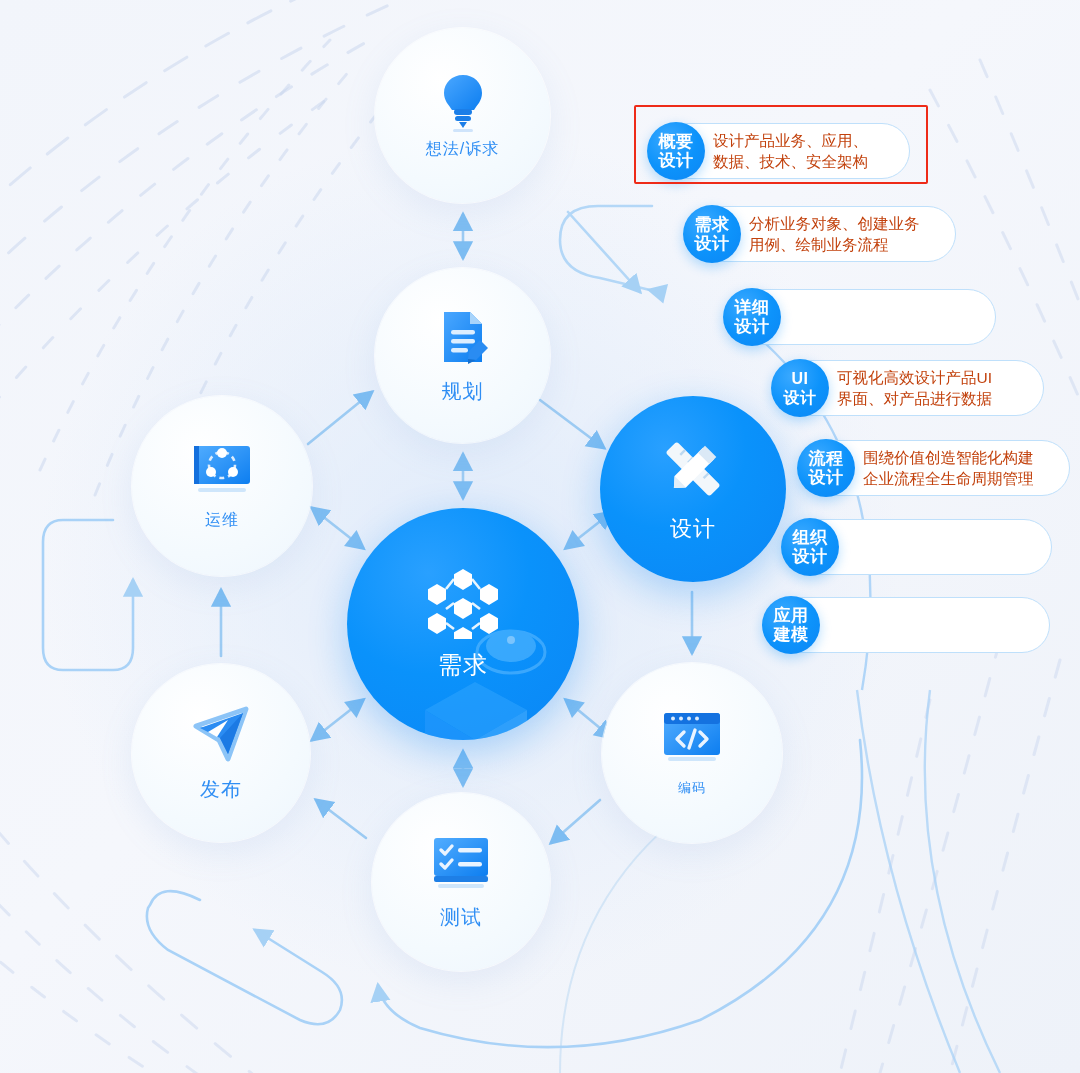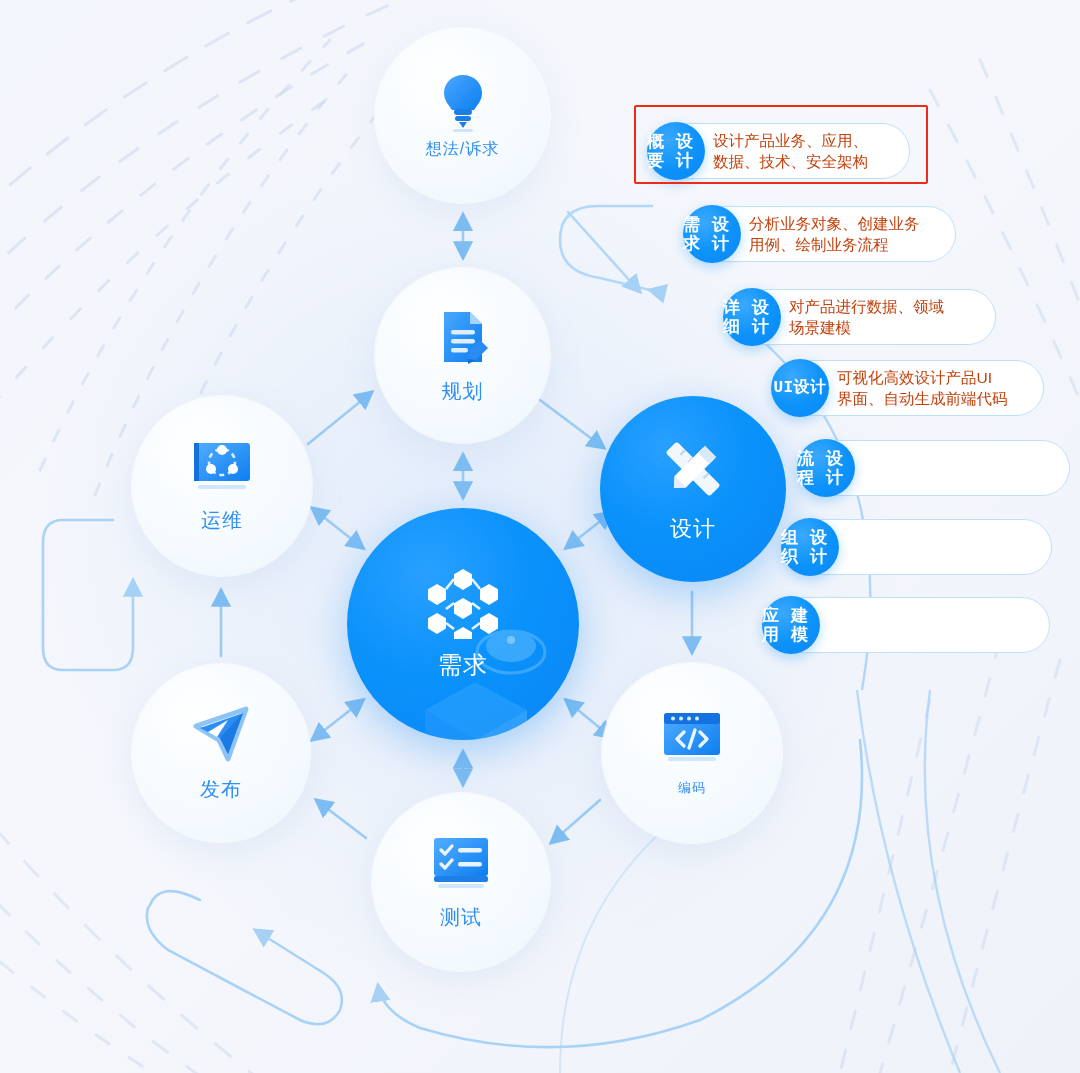--- a/index.html
+++ b/index.html
@@ -48,46 +48,46 @@
   #node-req .node-label{font-size:24px;}
   #node-design {left:600px;top:396px;width:186px;height:186px;}
   #node-design .node-label{font-size:22px;}
   #node-code   {left:602px;top:663px;width:180px;height:180px;}
   #node-code .node-label{font-size:13px;}
   #node-test   {left:372px;top:793px;width:178px;height:178px;}
   #node-test .node-label{font-size:20px;}
   #node-deploy {left:132px;top:664px;width:178px;height:178px;}
   #node-deploy .node-label{font-size:20px;}
   #node-ops    {left:132px;top:396px;width:180px;height:180px;}
-  #node-ops .node-label{font-size:20px;font-family:Liberation Serif, serif;}
+  #node-ops .node-label{font-size:16px;font-family:Liberation Serif, serif;}
 
   .req-deco{position:absolute;right:-6px;bottom:-10px;width:170px;height:150px;opacity:.55;}
 
   
   .cap{
     position:absolute;display:flex;align-items:center;
     height:56px;box-sizing:border-box;
     background:#ffffff;
     border:1.4px solid #bfe0fb;
     border-radius:28px;
     padding-left:62px;padding-right:20px;
   }
   .cap .badge{
     position:absolute;left:-4px;top:50%;transform:translateY(-50%);
     width:58px;height:58px;border-radius:50%;
     background:radial-gradient(circle at 36% 30%, #3aa9ff 0%, #0d93fb 52%, #0b86f4 100%);
     box-shadow:0 4px 12px rgba(13,147,251,.30);
-    display:flex;flex-direction:row;align-items:center;justify-content:center;
+    display:flex;flex-direction:column;align-items:center;justify-content:center;
     color:#fff;font-size:17px;line-height:19px;font-weight:700;letter-spacing:.5px;
   }
   .cap .badge span{display:block;}
   .cap .cap-desc{
     color:#c2410c;font-size:15.5px;line-height:21px;white-space:pre-line;
   }
-  .cap.wide-badge .badge{font-size:16px;font-family:Liberation Mono, monospace;}
+  .cap.wide-badge .badge{font-size:16px;}
 
   
   #cap-0{left:650px;top:123px;width:260px;}
   #cap-1{left:686px;top:206px;width:270px;}
   #cap-2{left:726px;top:289px;width:270px;}
   #cap-3{left:774px;top:360px;width:270px;}
   #cap-4{left:800px;top:440px;width:270px;}
   #cap-5{left:784px;top:519px;width:268px;}
   #cap-6{left:765px;top:597px;width:285px;}
 
@@ -421,38 +421,38 @@
     </span>
     <span class="cap-desc">分析业务对象、创建业务
 用例、绘制业务流程</span>
   </div>
 
   <div class="cap" id="cap-2">
     <span class="badge">
       <span>详细</span>
       <span>设计</span>
     </span>
-    <span class="cap-desc">对产品进行数据、领域
-场景建模</span>
   </div>
 
   <div class="cap wide-badge" id="cap-3">
     <span class="badge">
       <span>UI</span>
       <span>设计</span>
     </span>
     <span class="cap-desc">可视化高效设计产品UI
-界面、自动生成前端代码</span>
+界面、对产品进行数据</span>
   </div>
 
   <div class="cap" id="cap-4">
     <span class="badge">
       <span>流程</span>
       <span>设计</span>
     </span>
+    <span class="cap-desc">围绕价值创造智能化构建
+企业流程全生命周期管理</span>
   </div>
 
   <div class="cap" id="cap-5">
     <span class="badge">
       <span>组织</span>
       <span>设计</span>
     </span>
   </div>
 
   <div class="cap" id="cap-6">

